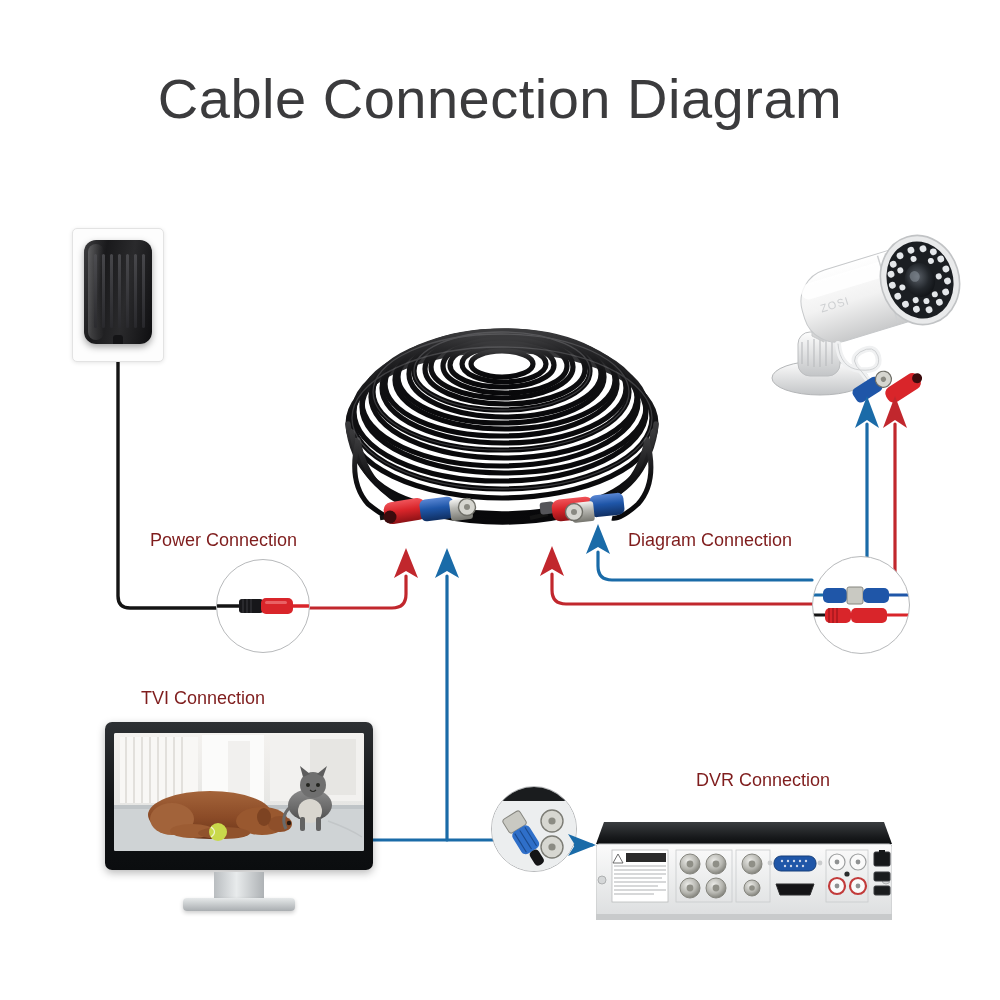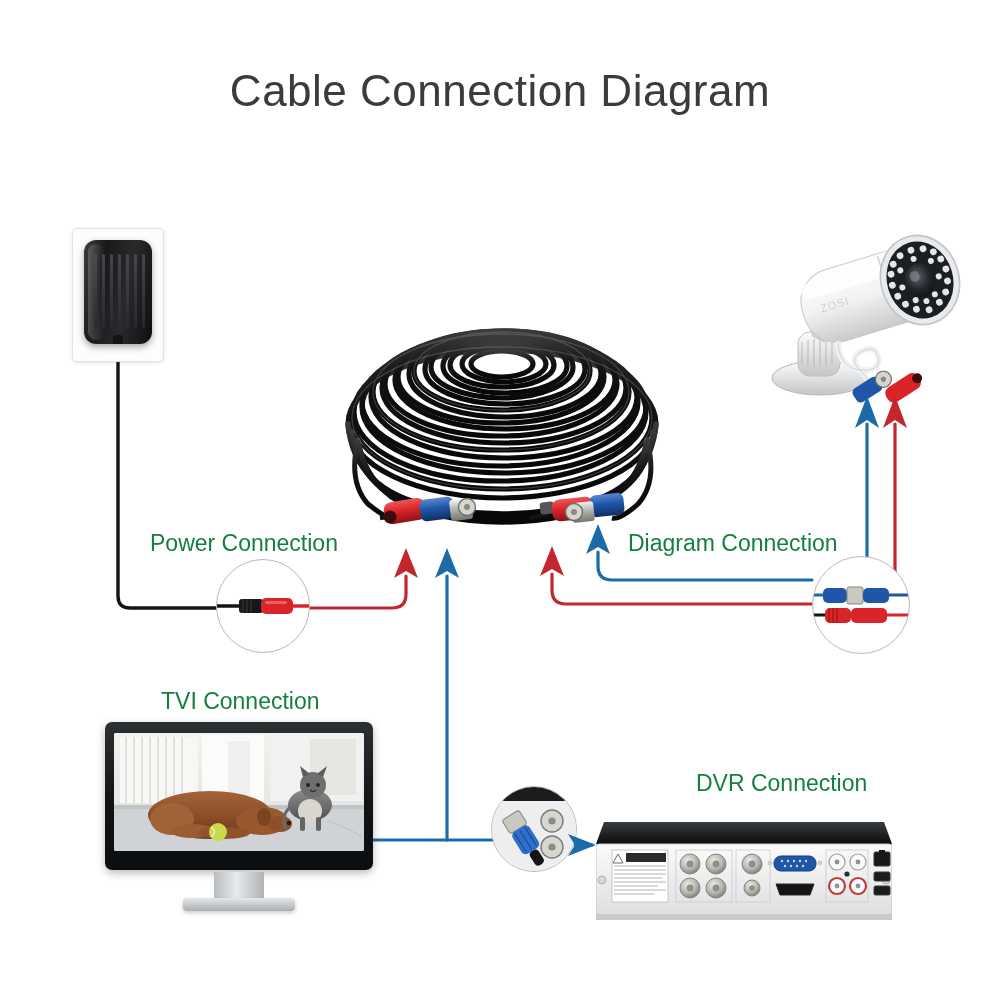--- a/index.html
+++ b/index.html
@@ -2,29 +2,29 @@
 <html><head>
 <meta charset="utf-8">
 <style>
   html,body{margin:0;padding:0;background:#ffffff;}
   body{width:1000px;height:1000px;overflow:hidden;font-family:"Liberation Sans",sans-serif;}
   #stage{position:relative;width:1000px;height:1000px;background:#fff;}
 
   .title{
     position:absolute;left:0;top:66px;width:1000px;text-align:center;
     font-family:"Liberation Sans",sans-serif;
-    font-size:44px;font-weight:300;letter-spacing:.5px;color:#3b3b3d;
+    font-size:56px;font-weight:300;letter-spacing:.5px;color:#3b3b3d;
   }
   .lbl{
     position:absolute;font-family:"Liberation Sans",sans-serif;
-    font-size:23px;font-weight:300;color:#15803d;white-space:nowrap;
+    font-size:18px;font-weight:300;color:#7f1d1d;white-space:nowrap;
   }
   #lbl-power{left:150px;top:530px;}
   #lbl-camera{left:628px;top:530px;}
-  #lbl-tvi{left:161px;top:688px;}
+  #lbl-tvi{left:141px;top:688px;}
   #lbl-dvr{left:696px;top:770px;}
 
   svg.layer{position:absolute;left:0;top:0;width:1000px;height:1000px;}
   #wires{z-index:2;}
   #arrows{z-index:6;}
 
   
   #outlet{position:absolute;left:72px;top:228px;width:92px;height:134px;z-index:3;}
   #outlet .plate{position:absolute;inset:0;background:#fdfdfd;border:1px solid #e3e3e3;border-radius:5px;
     box-shadow:0 1px 4px rgba(0,0,0,.10);}

